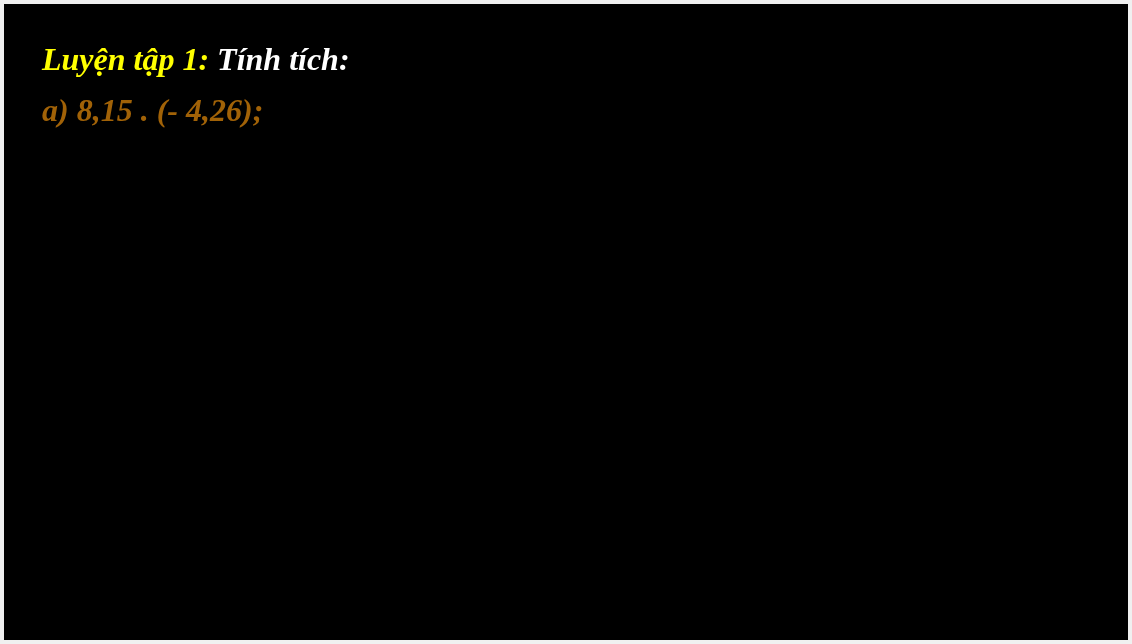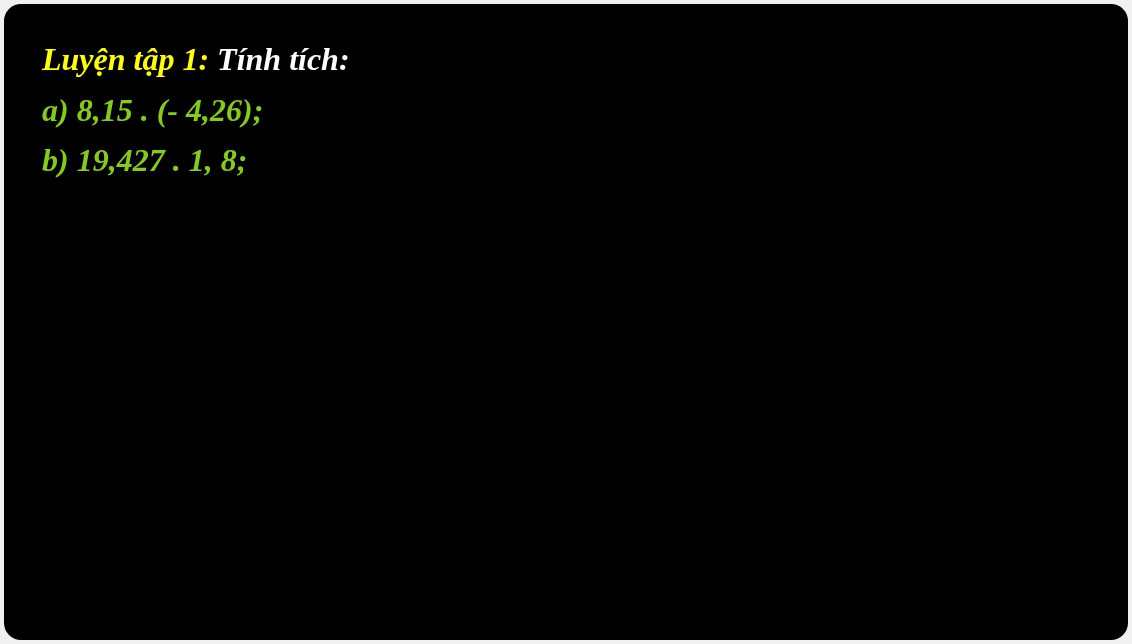--- a/index.html
+++ b/index.html
@@ -1,19 +1,18 @@
 <!DOCTYPE html>
 <html><head>
   <meta charset="utf-8">
   <style>
     * {
       margin: 0;
       padding: 0;
       box-sizing: border-box;
-      border-radius: 17px;
     }
     body {
       width: 1132px;
       height: 644px;
       background: #f0f0f0;
       padding: 4px;
     }
     .slide {
       width: 100%;
       height: 100%;
@@ -26,26 +25,25 @@
       line-height: 1.58;
       color: #ffffff;
     }
     .title {
       color: #ffff00;
     }
     .title-text {
       color: #ffffff;
     }
     .item {
-      color: #84cc16;
+      color: #a16207;
       font-style: italic;
     }
   </style>
 </head>
 <body>
 
 <div class="slide">
   <div>
     <span class="title">Luyện tập 1:</span><span class="title-text"> Tính tích:</span>
   </div>
   <div class="item">a) 8,15 . (- 4,26);</div>
-  <div class="item">b) 19,427 . 1, 8;</div>
 </div>
 
 </body></html>

